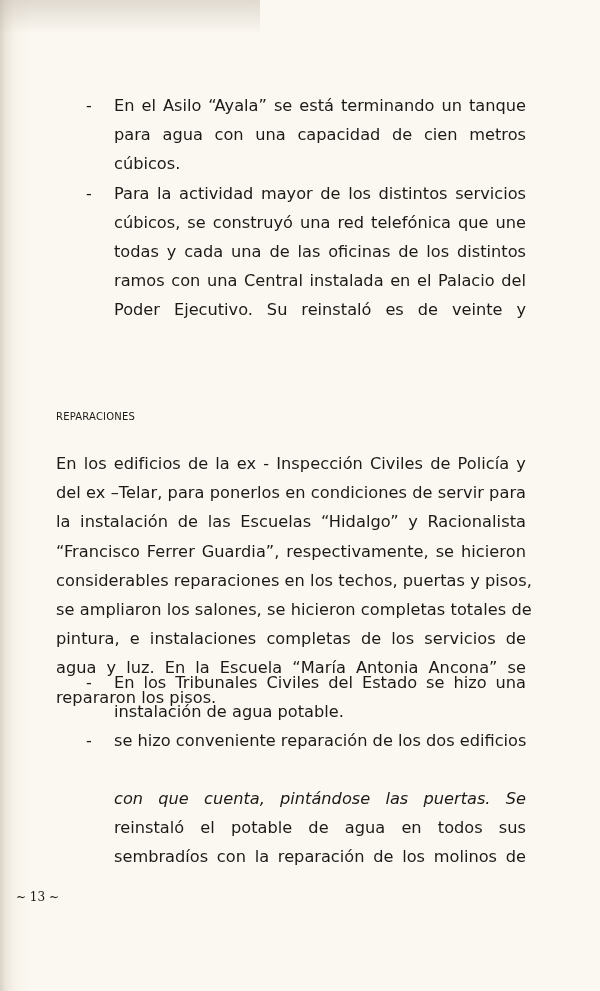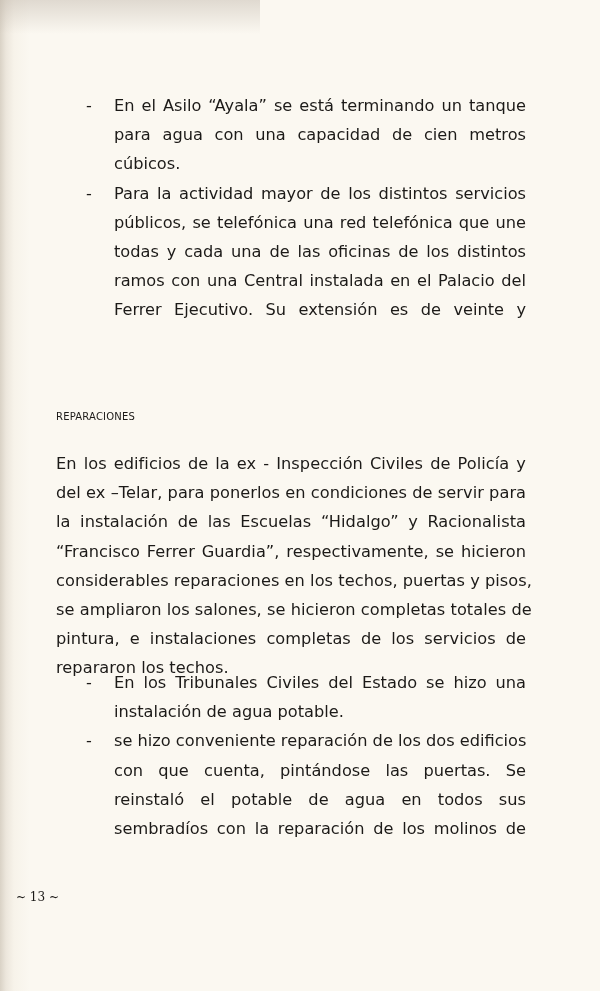--- a/index.html
+++ b/index.html
@@ -71,20 +71,22 @@
       line-height: 29px;
       letter-spacing: 0.2px;
     }
     .paragraph {
       position: absolute;
       left: 56px;
       top: 449px;
       width: 470px;
     }
     .italic {
+      font-style: italic;
+      margin-top: 28px;
     }
     .page-number {
       position: absolute;
       left: 0;
       width: 600px;
       top: 890px;
       font-family: "DejaVu Serif", "Liberation Serif", serif;
       font-size: 12px;
       color: #1c1a18;
       padding-left: 16px;
@@ -99,38 +101,39 @@
   <div class="bullet-list" style="top: 91px;">
     <div class="bullet-item">
       <span class="bullet-dash">-</span>
       <span class="line">En el Asilo “Ayala” se está terminando un tanque</span>
       <span class="line">para agua con una capacidad de cien metros</span>
       <span class="line last">cúbicos.</span>
     </div>
     <div class="bullet-item">
       <span class="bullet-dash">-</span>
       <span class="line">Para la actividad mayor de los distintos servicios</span>
-      <span class="line">públicos, se telefónica una red telefónica que une</span>
+      <span class="line">cúbicos, se construyó una red telefónica que une</span>
       <span class="line">todas y cada una de las oficinas de los distintos</span>
       <span class="line">ramos con una Central instalada en el Palacio del</span>
-      <span class="line">Ferrer Ejecutivo. Su extensión es de veinte y</span>
+      <span class="line">Poder Ejecutivo. Su reinstaló es de veinte y</span>
     </div>
   </div>
 
   <div class="heading">REPARACIONES</div>
 
   <div class="paragraph text-block">
     <span class="line">En los edificios de la ex - Inspección Civiles de Policía y</span>
     <span class="line">del ex –Telar, para ponerlos en condiciones de servir para</span>
     <span class="line">la instalación de las Escuelas “Hidalgo” y Racionalista</span>
     <span class="line">“Francisco Ferrer Guardia”, respectivamente, se hicieron</span>
     <span class="line">considerables reparaciones en los techos, puertas y pisos,</span>
     <span class="line">se ampliaron los salones, se hicieron completas totales de</span>
     <span class="line">pintura, e instalaciones completas de los servicios de</span>
-    <span class="line last">repararon los techos.</span>
+    <span class="line">agua y luz. En la Escuela “María Antonia Ancona” se</span>
+    <span class="line last">repararon los pisos.</span>
   </div>
 
   <div class="bullet-list" style="top: 668px;">
     <div class="bullet-item">
       <span class="bullet-dash">-</span>
       <span class="line">En los Tribunales Civiles del Estado se hizo una</span>
       <span class="line last">instalación de agua potable.</span>
     </div>
     <div class="bullet-item">
       <span class="bullet-dash">-</span>

